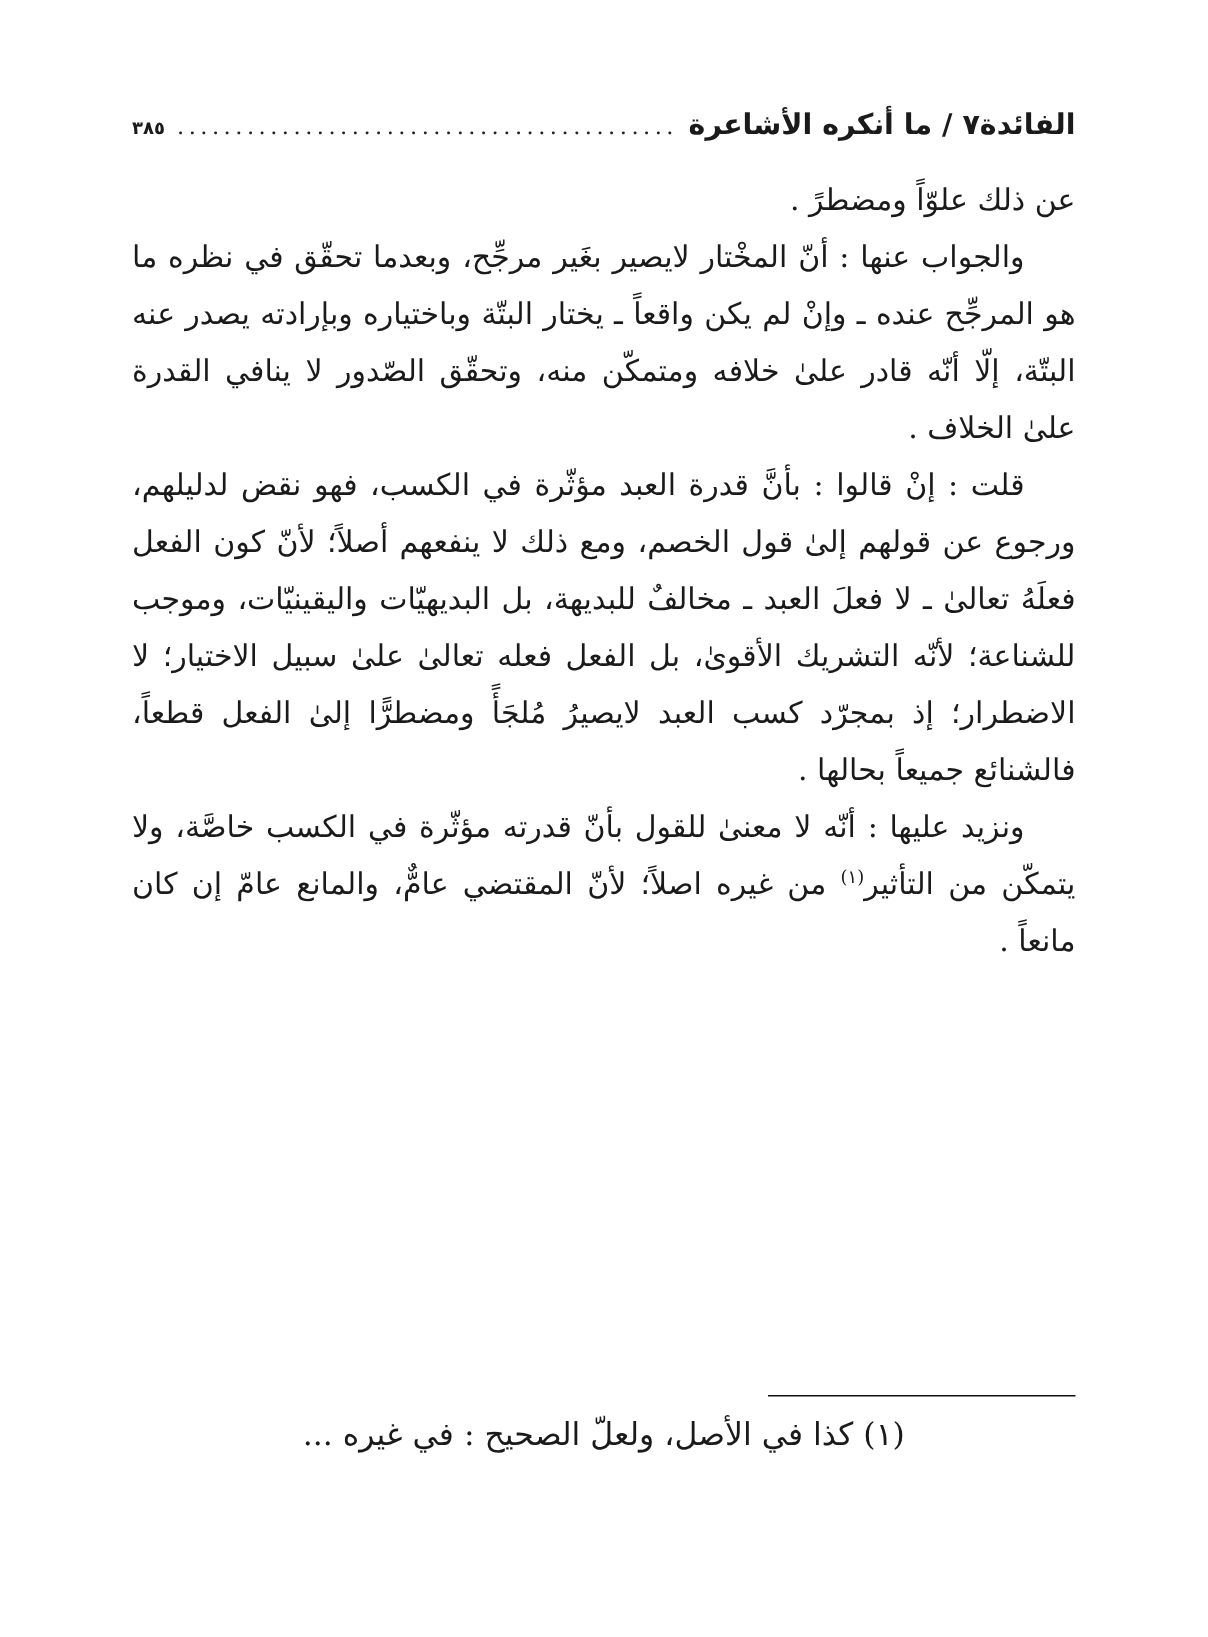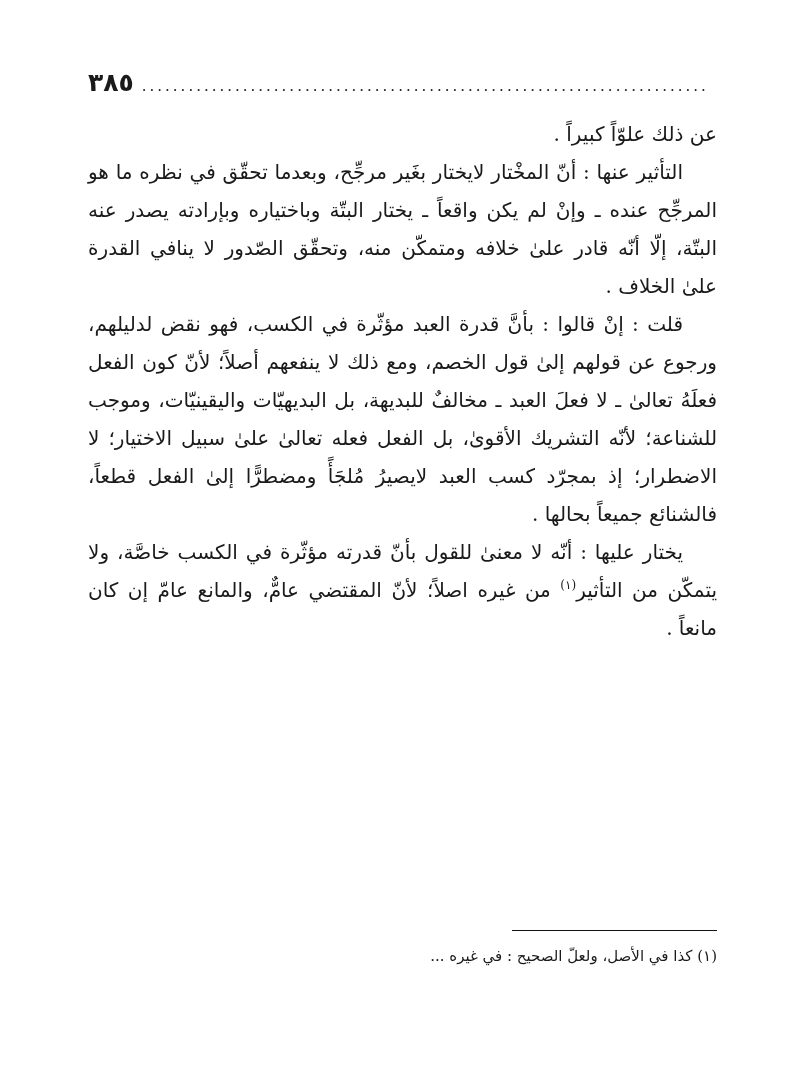--- a/index.html
+++ b/index.html
@@ -37,21 +37,21 @@
     flex: 1 1 auto;
     overflow: hidden;
     direction: ltr;
     text-align: left;
     font-size: 15px;
     letter-spacing: 3px;
     margin: 0 8px;
     color: #222;
     font-weight: normal;
   }
-  .header-page-number { flex: 0 0 auto; font-size: 25px; }
+  .header-page-number { flex: 0 0 auto; font-size: 12px; }
 
   
   .body-text {
     font-size: 20px;
     line-height: 38px;
     text-align: justify;
     text-justify: inter-word;
   }
   .para { text-indent: 34px; }
   .para.no-indent { text-indent: 0; }
@@ -69,41 +69,42 @@
     right: 88px;
     left: 88px;
   }
   .footnote-rule {
     width: 205px;
     border: 0;
     border-top: 1.6px solid #111;
     margin-bottom: 12px;
   }
   .footnote {
-    font-size: 15px;
+    font-size: 21px;
     line-height: 26px;
-    text-align: right;
+    text-align: center;
   }
 </style>
 </head>
 <body>
 
 <div class="page">
 
   <header class="page-header">
+    <span class="header-title">الفائدة٧ / ما أنكره الأشاعرة</span>
     <span class="header-dots">..........................................................................</span>
     <span class="header-page-number">٣٨٥</span>
   </header>
 
   <main class="body-text">
-    <p class="para no-indent">عن ذلك علوّاً كبيراً .</p>
-    <p class="para">التأثير عنها : أنّ المخْتار لايختار بغَير مرجِّح، وبعدما تحقّق في نظره ما هو المرجِّح عنده ـ وإنْ لم يكن واقعاً ـ يختار البتّة وباختياره وبإرادته يصدر عنه البتّة، إلّا أنّه قادر علىٰ خلافه ومتمكّن منه، وتحقّق الصّدور لا ينافي القدرة علىٰ الخلاف .</p>
+    <p class="para no-indent">عن ذلك علوّاً ومضطرً .</p>
+    <p class="para">والجواب عنها : أنّ المخْتار لايصير بغَير مرجِّح، وبعدما تحقّق في نظره ما هو المرجِّح عنده ـ وإنْ لم يكن واقعاً ـ يختار البتّة وباختياره وبإرادته يصدر عنه البتّة، إلّا أنّه قادر علىٰ خلافه ومتمكّن منه، وتحقّق الصّدور لا ينافي القدرة علىٰ الخلاف .</p>
     <p class="para">قلت : إنْ قالوا : بأنَّ قدرة العبد مؤثّرة في الكسب، فهو نقض لدليلهم، ورجوع عن قولهم إلىٰ قول الخصم، ومع ذلك لا ينفعهم أصلاً؛ لأنّ كون الفعل فعلَهُ تعالىٰ ـ لا فعلَ العبد ـ مخالفٌ للبديهة، بل البديهيّات واليقينيّات، وموجب للشناعة؛ لأنّه التشريك الأقوىٰ، بل الفعل فعله تعالىٰ علىٰ سبيل الاختيار؛ لا الاضطرار؛ إذ بمجرّد كسب العبد لايصيرُ مُلجَأً ومضطرًّا إلىٰ الفعل قطعاً، فالشنائع جميعاً بحالها .</p>
     <p class="para">
-      <span>يختار عليها : أنّه لا معنىٰ للقول بأنّ قدرته مؤثّرة في الكسب خاصَّة، ولا يتمكّن من التأثير</span><sup class="fn-ref">(١)</sup><span> من غيره اصلاً؛ لأنّ المقتضي عامٌّ، والمانع عامّ إن كان مانعاً .</span>
+      <span>ونزيد عليها : أنّه لا معنىٰ للقول بأنّ قدرته مؤثّرة في الكسب خاصَّة، ولا يتمكّن من التأثير</span><sup class="fn-ref">(١)</sup><span> من غيره اصلاً؛ لأنّ المقتضي عامٌّ، والمانع عامّ إن كان مانعاً .</span>
     </p>
   </main>
 
   <footer class="footnote-area">
     <hr class="footnote-rule">
     <p class="footnote">(١) كذا في الأصل، ولعلّ الصحيح : في غيره ...</p>
   </footer>
 
 </div>
 

